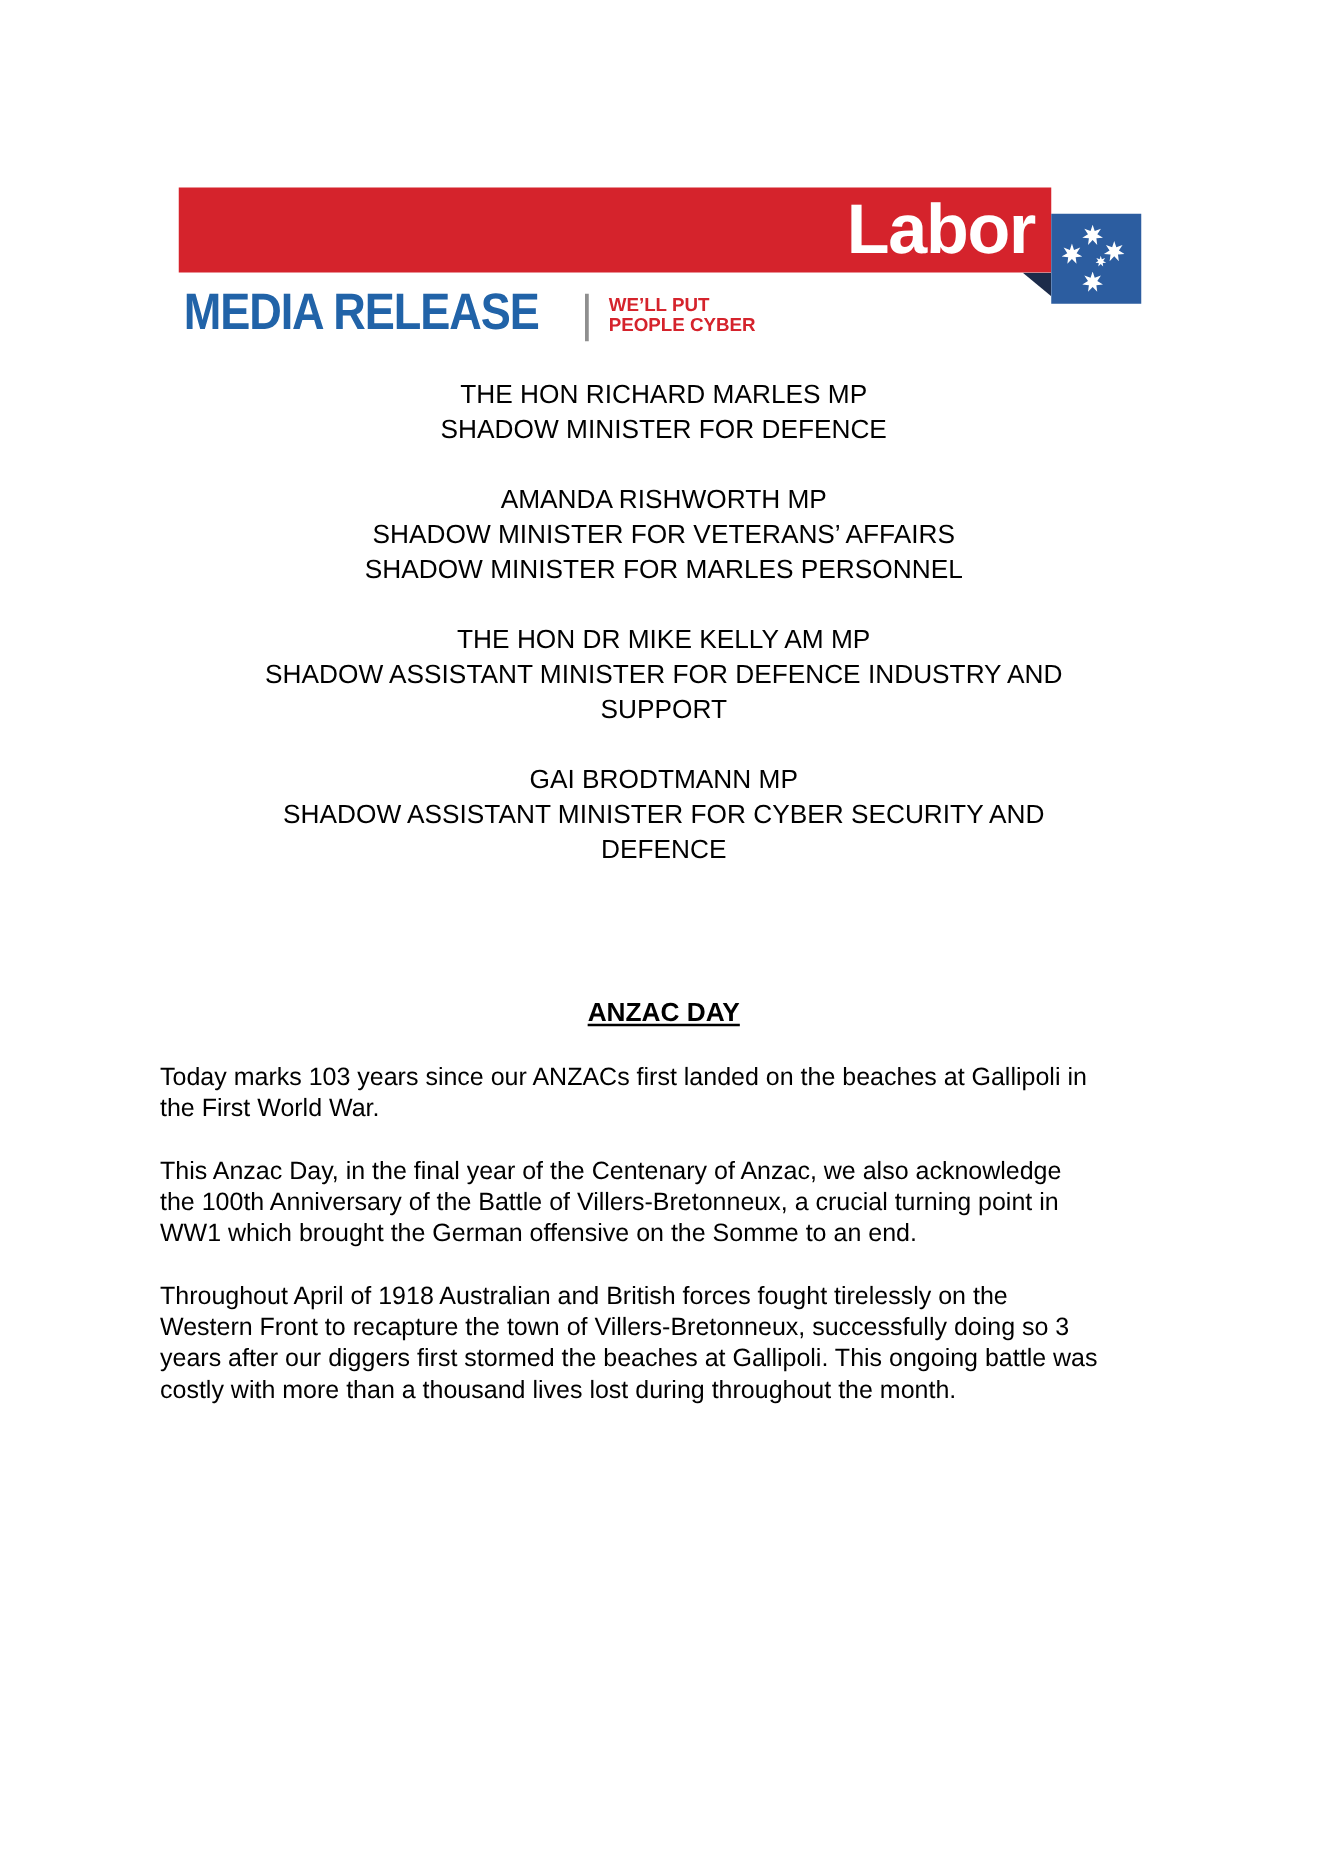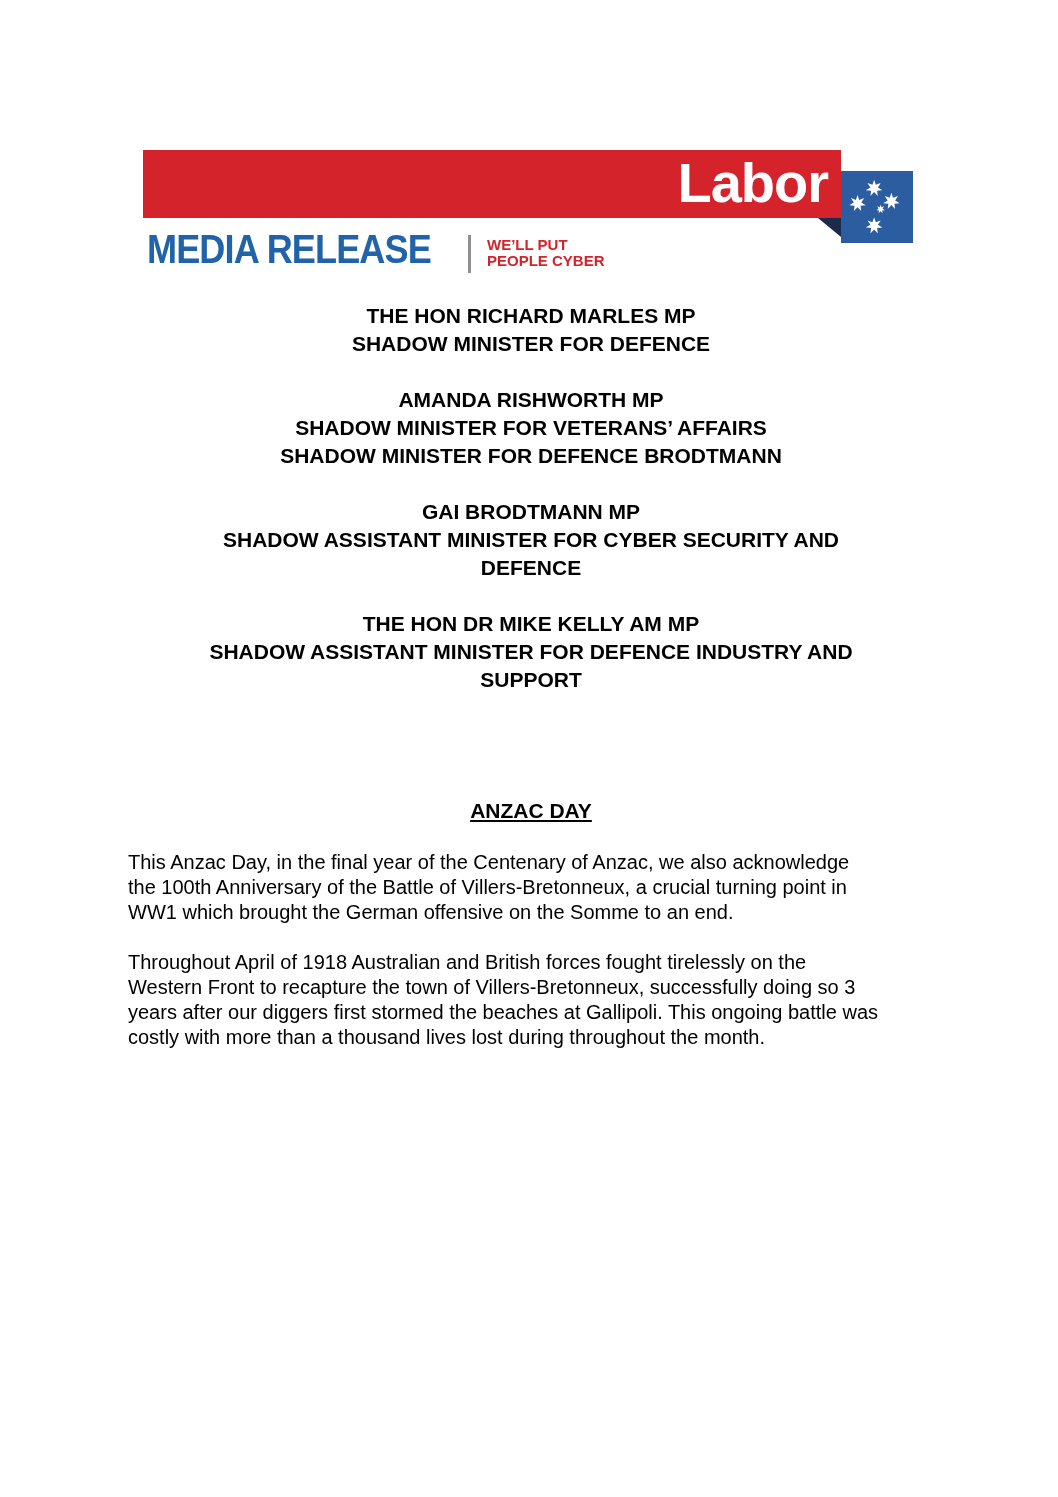--- a/index.html
+++ b/index.html
@@ -68,21 +68,21 @@
     position:absolute;left:344px;top:87px;
     font-size:15px;line-height:16px;font-weight:bold;
     color:var(--tagline-red);white-space:pre;letter-spacing:0;
   }
 
   
   .content{position:absolute;left:128px;top:302px;width:806px;}
   .byline-group{
     margin:0 0 28px 0;
     text-align:center;
-    font-weight:bold;
+    font-weight:normal;
     font-size:21px;
     line-height:28px;
     white-space:pre;
   }
   .headline{
     margin:103px 0 0 0;
     text-align:center;
     font-weight:bold;
     font-size:21px;
     line-height:28px;
@@ -117,30 +117,32 @@
     <div class="divider"></div>
     <div class="tagline">WE’LL PUT
 PEOPLE CYBER</div>
   </div>
 
   <div class="content">
     <div class="byline-group">THE HON RICHARD MARLES MP
 SHADOW MINISTER FOR DEFENCE</div>
     <div class="byline-group">AMANDA RISHWORTH MP
 SHADOW MINISTER FOR VETERANS’ AFFAIRS
-SHADOW MINISTER FOR DEFENCE BRODTMANN</div>
+SHADOW MINISTER FOR MARLES PERSONNEL</div>
+    <div class="byline-group">THE HON DR MIKE KELLY AM MP
+SHADOW ASSISTANT MINISTER FOR DEFENCE INDUSTRY AND
+SUPPORT</div>
     <div class="byline-group">GAI BRODTMANN MP
 SHADOW ASSISTANT MINISTER FOR CYBER SECURITY AND
 DEFENCE</div>
-    <div class="byline-group">THE HON DR MIKE KELLY AM MP
-SHADOW ASSISTANT MINISTER FOR DEFENCE INDUSTRY AND
-SUPPORT</div>
 
     <div class="headline">ANZAC DAY</div>
 
+    <p class="para">Today marks 103 years since our ANZACs first landed on the beaches at Gallipoli in
+the First World War.</p>
     <p class="para">This Anzac Day, in the final year of the Centenary of Anzac, we also acknowledge
 the 100th Anniversary of the Battle of Villers-Bretonneux, a crucial turning point in
 WW1 which brought the German offensive on the Somme to an end.</p>
     <p class="para">Throughout April of 1918 Australian and British forces fought tirelessly on the
 Western Front to recapture the town of Villers-Bretonneux, successfully doing so 3
 years after our diggers first stormed the beaches at Gallipoli. This ongoing battle was
 costly with more than a thousand lives lost during throughout the month.</p>
   </div>
 
 </div>

